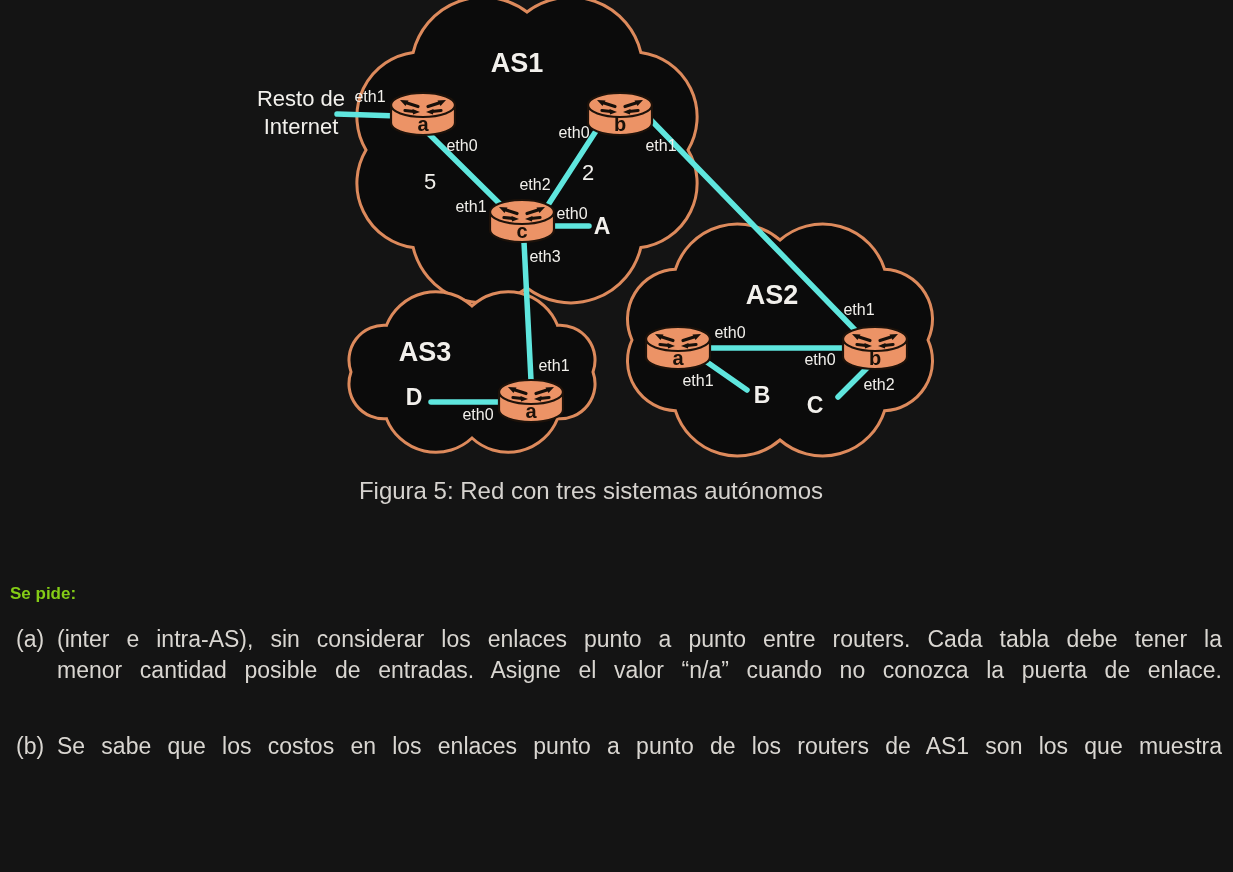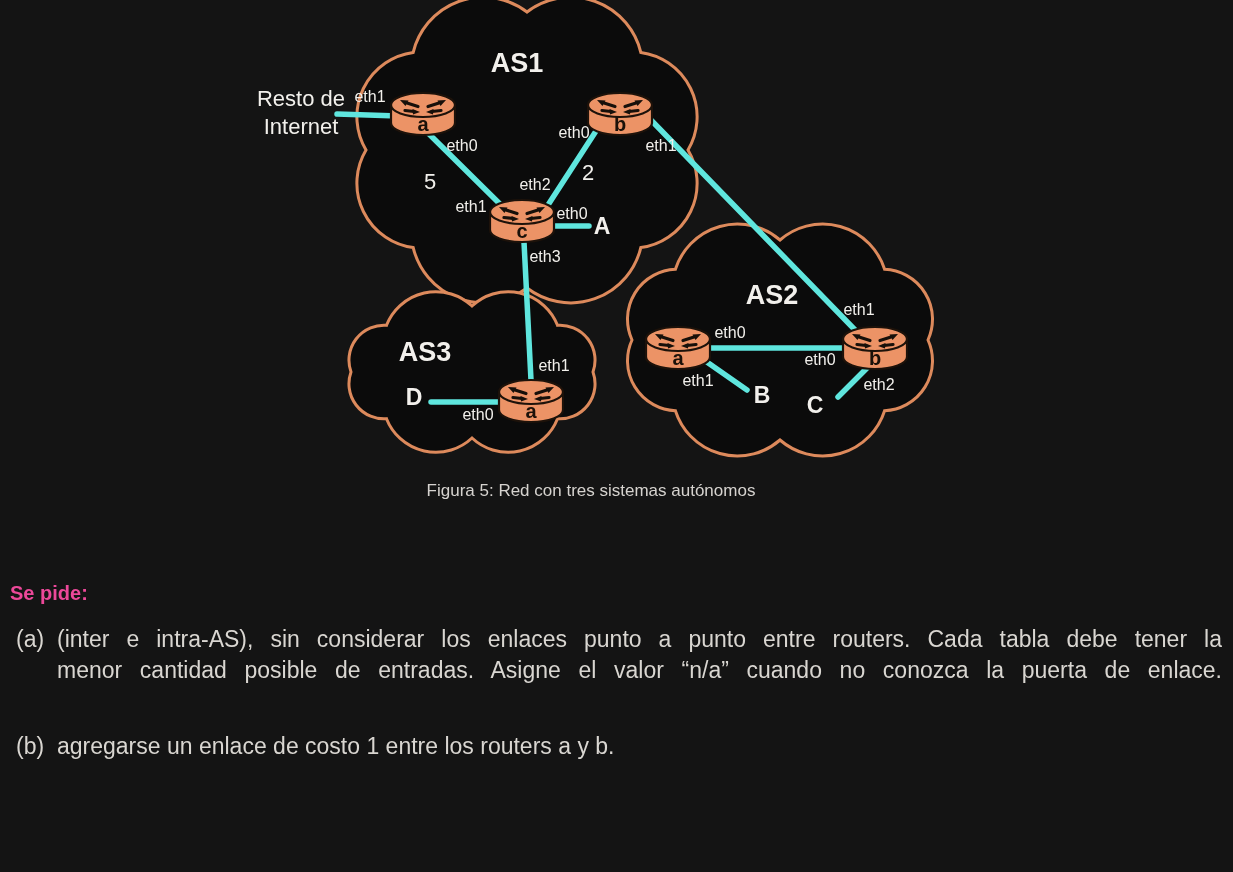--- a/index.html
+++ b/index.html
@@ -14,24 +14,24 @@
   .arrh{fill:#17100a;}
   text{fill:#f2f0ec;font-family:"Liberation Sans",sans-serif;}
   .aslbl{font-size:27px;font-weight:bold;text-anchor:middle;}
   .ethlbl{font-size:16px;text-anchor:middle;}
   .costlbl{font-size:22px;text-anchor:middle;}
   .netlbl{font-size:23px;font-weight:bold;text-anchor:middle;}
   .resto{font-size:22px;text-anchor:middle;}
   .rletter{font-size:20px;font-weight:bold;text-anchor:middle;fill:#1b1109;}
   
   .caption{position:absolute;left:0;top:476px;width:1182px;text-align:center;
-           font-size:17px;color:#d6d3cf;line-height:30px;}
+           font-size:24px;color:#d6d3cf;line-height:30px;}
   
-  .heading{position:absolute;left:10px;top:578px;font-size:20px;font-weight:bold;
-           color:#ec4899;line-height:31px;}
+  .heading{position:absolute;left:10px;top:578px;font-size:17px;font-weight:bold;
+           color:#84cc16;line-height:31px;}
   .item{position:absolute;left:16px;width:1210px;color:#d9d6d1;font-size:23px;line-height:31px;}
   .item-a{top:624px;}
   .item-b{top:731px;}
   .ilabel{position:absolute;left:0;top:0;}
   .ilines{margin-left:41px;width:1165px;}
   .jl{text-align:justify;height:31px;overflow:hidden;}
   .jl::after{content:"";display:inline-block;width:100%;height:0;}
   .ll{text-align:left;height:31px;overflow:hidden;}
 </style>
 </head>
@@ -126,17 +126,17 @@
     <div class="ilabel">(a)</div>
     <div class="ilines">
       <div class="jl">(inter e intra-AS), sin considerar los enlaces punto a punto entre routers. Cada tabla debe tener la</div>
       <div class="jl">menor cantidad posible de entradas. Asigne el valor “n/a” cuando no conozca la puerta de enlace.</div>
     </div>
   </div>
 
   <div class="item item-b">
     <div class="ilabel">(b)</div>
     <div class="ilines">
-      <div class="ll">agregarse un enlace de costo 1 entre los routers a y b.</div>
+      <div class="jl">Se sabe que los costos en los enlaces punto a punto de los routers de AS1 son los que muestra</div>
     </div>
   </div>
 
 </div>
 
 </body></html>

